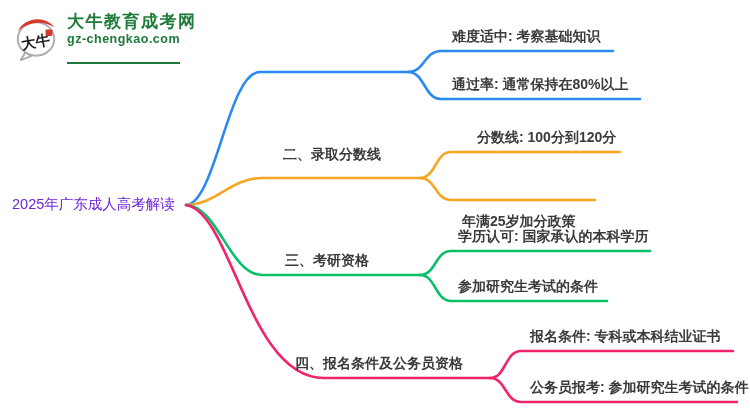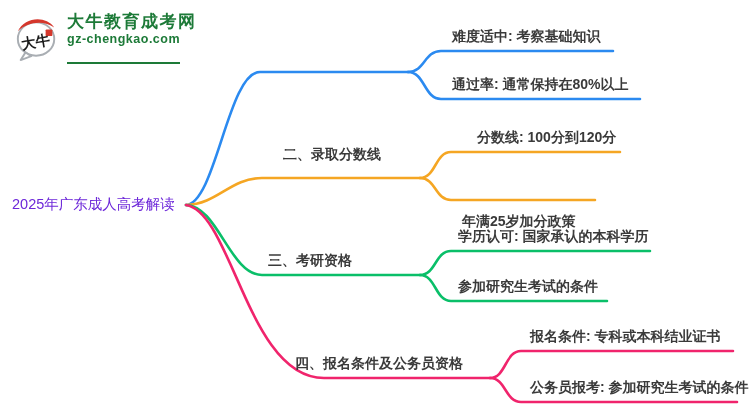--- a/index.html
+++ b/index.html
@@ -79,21 +79,21 @@
 
   <div class="label root-label" style="left:12px; top:194px;">2025年广东成人高考解读</div>
 
   <div class="label" style="left:452px; top:26px;">难度适中: 考察基础知识</div>
   <div class="label" style="left:452px; top:74px;">通过率: 通常保持在80%以上</div>
 
   <div class="label" style="left:283px; top:144px;">二、录取分数线</div>
   <div class="label" style="left:477px; top:127px;">分数线: 100分到120分</div>
   <div class="label" style="left:462px; top:175px;margin-top:36px;">年满25岁加分政策</div>
 
-  <div class="label" style="left:268px; top:250px;">三、考研资格</div>
+  <div class="label" style="left:285px; top:250px;">三、考研资格</div>
   <div class="label" style="left:458px; top:226px;">学历认可: 国家承认的本科学历</div>
   <div class="label" style="left:458px; top:276px;">参加研究生考试的条件</div>
 
   <div class="label" style="left:530px; top:326px;">报名条件: 专科或本科结业证书</div>
   <div class="label" style="left:295px; top:353px;">四、报名条件及公务员资格</div>
   <div class="label" style="left:530px; top:377px;">公务员报考: 参加研究生考试的条件</div>
 
 </div>
 
 </body></html>

